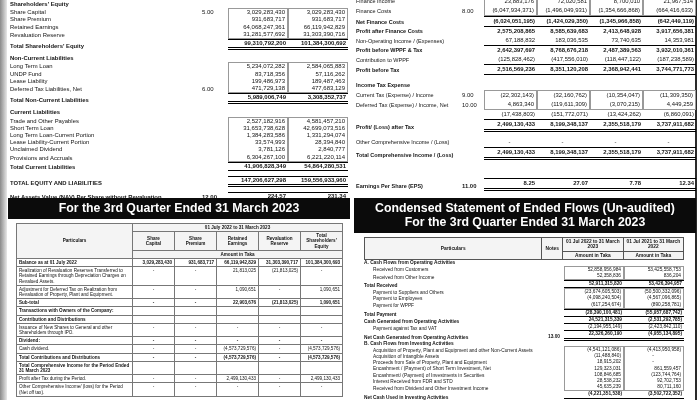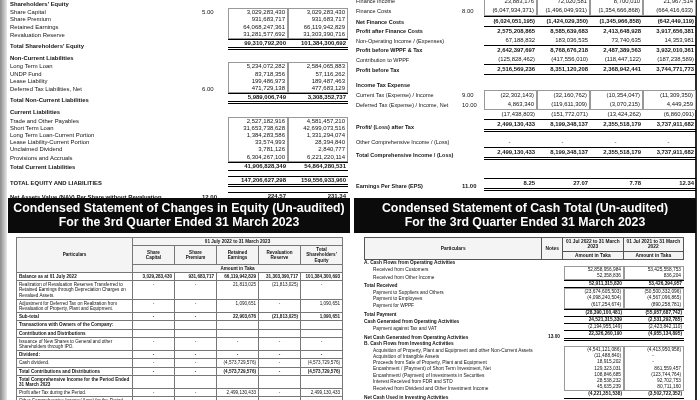--- a/index.html
+++ b/index.html
@@ -359,21 +359,20 @@
       <div class="note">11.00</div>
       <div class="val u-dbl">8.25</div>
       <div class="val u-dbl">27.07</div>
       <div class="val u-dbl">7.78</div>
       <div class="val u-dbl">12.34</div>
     </div>
   </div>
 
 <div class="panel-bl">
   <div class="banner">
-    <div class="l1">Condensed Statement of Changes in Equity (Un-audited)</div>
     <div class="l2">For the 3rd Quarter Ended 31 March 2023</div>
   </div>
   <table class="eq-table">
     <colgroup>
       <col class="c-part">
         <col class="c-val">
         <col class="c-val">
         <col class="c-val">
         <col class="c-val">
         <col class="c-val">
@@ -503,21 +502,21 @@
           <td class="dash">-</td>
           <td class="dash">-</td>
           <td class="dash">-</td>
         </tr>
       </tbody>
   </table>
 </div>
 
 <div class="panel-br">
   <div class="banner">
-    <div class="l1">Condensed Statement of Cash Total (Un-audited)</div>
+    <div class="l1">Condensed Statement of Ended Flows (Un-audited)</div>
     <div class="l2">For the 3rd Quarter Ended 31 March 2023</div>
   </div>
   <div class="cf-head">
     <div class="ch-lab">Particulars</div>
     <div class="ch-note">Notes</div>
     <div class="ch-col">
       <div>01 Jul 2022 to 31 March 2023</div>
       <div class="amt">Amount in Taka</div>
     </div>
     <div class="ch-col">

